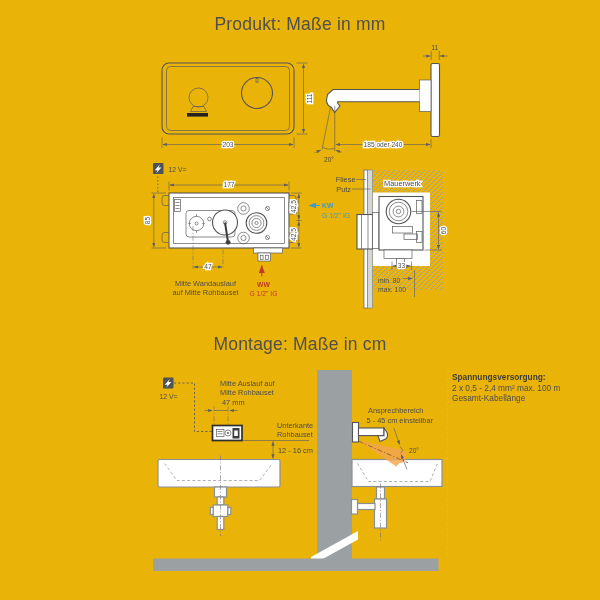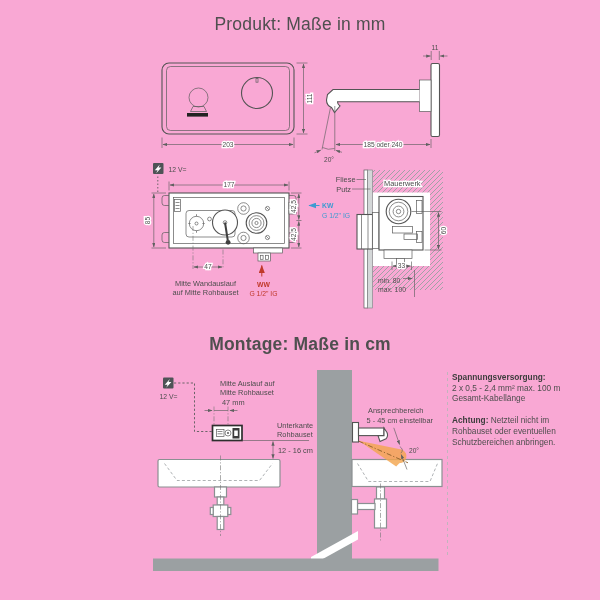--- a/index.html
+++ b/index.html
@@ -1,21 +1,21 @@
 <!DOCTYPE html>
 <html><head>
 <meta charset="utf-8">
 <style>
   html,body{margin:0;padding:0;background:#fff;}
-  #stage{position:relative;width:600px;height:600px;background:#f9a8d4;overflow:hidden;
+  #stage{position:relative;width:600px;height:600px;background:#eab308;overflow:hidden;
          font-family:"Liberation Sans",sans-serif;}
   .title{position:absolute;left:0;width:600px;text-align:center;font-size:17.5px;
          color:#4f4f4f;letter-spacing:.2px;}
   #title-produkt{top:14px;}
-  #title-montage{top:334px;font-weight:bold;}
+  #title-montage{top:334px;}
   #diagram-svg{position:absolute;left:0;top:0;}
   
   text{font-family:"Liberation Sans",sans-serif;fill:#4d4d4d;}
   .td{font-size:6.6px;text-anchor:middle;}
   .tl{font-size:7.4px;}
   .tlm{font-size:7.4px;text-anchor:middle;}
   .tle{font-size:7.4px;text-anchor:end;}
   .t6{font-size:6.8px;}
   .halo{paint-order:stroke;stroke:#fff;stroke-width:2.6px;}
   .blue{fill:#3d9bd1;}
@@ -342,20 +342,15 @@
       <path class="cl" d="M380.5,483.5 V541"></path>
     </g>
   </svg>
 
   <div id="sidebar">
     <div class="para">
       <b>Spannungsversorgung:</b><br>
       <span>2 x 0,5 - 2,4 mm² max. 100 m</span><br>
       <span>Gesamt-Kabellänge</span>
     </div>
-    <div class="para">
-      <b>Achtung:</b><span> Netzteil nicht im</span><br>
-      <span>Rohbauset oder eventuellen</span><br>
-      <span>Schutzbereichen anbringen.</span>
-    </div>
   </div>
 
 </div>
 
 </body></html>

